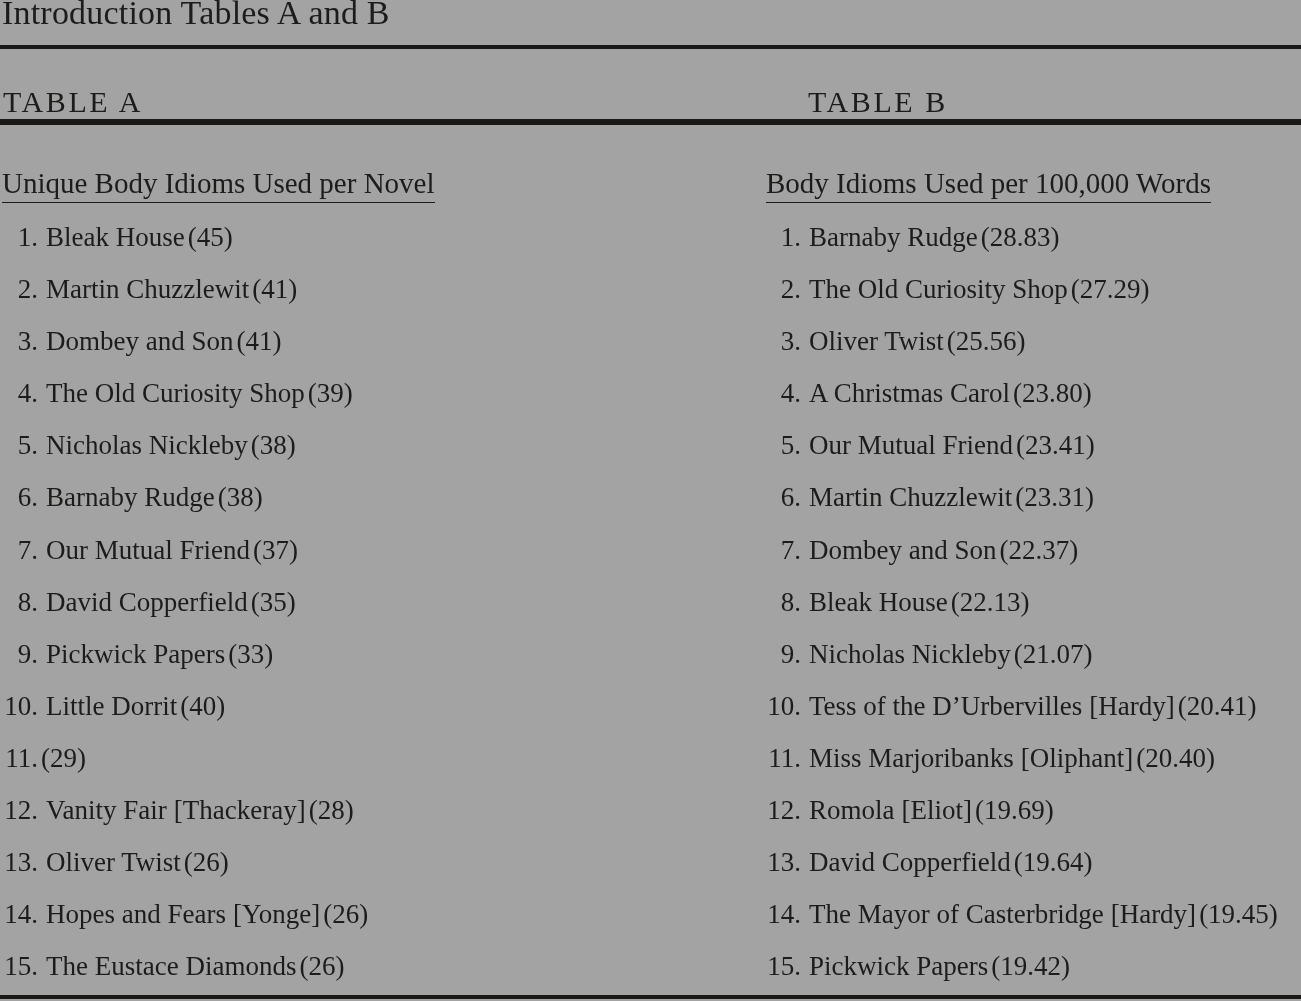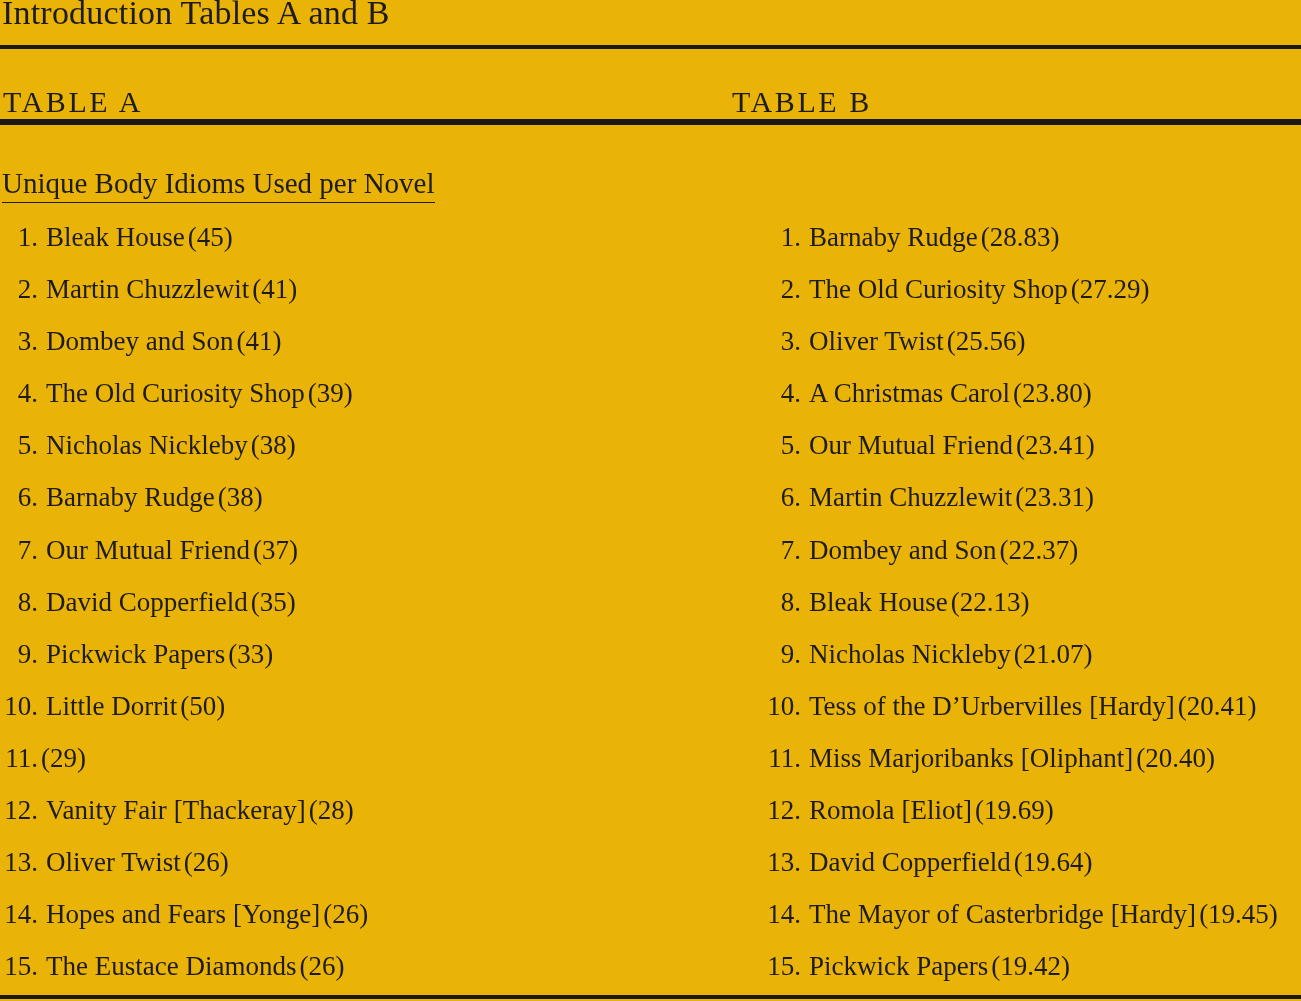--- a/index.html
+++ b/index.html
@@ -3,40 +3,40 @@
 <meta charset="utf-8">
 <style>
   html, body { margin: 0; padding: 0; }
   body {
     width: 1301px; height: 1001px;
     background: #ffffff;
     color: #1e1c1a;
     font-family: "Liberation Serif", "DejaVu Serif", serif;
     overflow: hidden;
   }
-  .page { position: relative; width: 1301px; height: 1001px; background: #eab308; }
+  .page { position: relative; width: 1301px; height: 1001px; background: #a3a3a3; }
 
   .doc-title {
     position: absolute; left: 2px; top: -7px;
     font-size: 34px; line-height: 1.2; letter-spacing: 0.2px;
     white-space: nowrap;
   }
 
   .rule { position: absolute; left: 0; width: 1301px; background: #1b1918; }
   .rule-top    { top: 45px;  height: 3.5px; }
   .rule-mid    { top: 119px; height: 5.5px; }
   .rule-bottom { top: 995px; height: 3.5px; }
 
   .table-label {
     position: absolute; top: 84px;
     font-size: 30px; line-height: 1.2; letter-spacing: 2.6px;
     white-space: nowrap;
   }
   .label-a { left: 3px; }
-  .label-b { left: 732px; }
+  .label-b { left: 808px; }
 
   .col-heading {
     position: absolute; top: 167px;
     font-size: 29px; line-height: 1.17;
     white-space: nowrap;
   }
   .heading-a { left: 2px; }
   .heading-b { left: 766px; }
   .col-heading .underline {
     display: inline-block;
@@ -69,20 +69,21 @@
   <div class="doc-title">Introduction Tables A and B</div>
 
   <div class="rule rule-top"></div>
 
   <div class="table-label label-a">TABLE A</div>
   <div class="table-label label-b">TABLE B</div>
 
   <div class="rule rule-mid"></div>
 
   <div class="col-heading heading-a"><span class="underline">Unique Body Idioms Used per Novel</span></div>
+  <div class="col-heading heading-b"><span class="underline">Body Idioms Used per 100,000 Words</span></div>
 
   <div class="list list-a">
     <div class="row">
         <span class="num">1.</span>
         <span class="title">Bleak House</span>
         <span class="value">(45)</span>
       </div>
     <div class="row">
         <span class="num">2.</span>
         <span class="title">Martin Chuzzlewit</span>
@@ -119,21 +120,21 @@
         <span class="value">(35)</span>
       </div>
     <div class="row">
         <span class="num">9.</span>
         <span class="title">Pickwick Papers</span>
         <span class="value">(33)</span>
       </div>
     <div class="row">
         <span class="num">10.</span>
         <span class="title">Little Dorrit</span>
-        <span class="value">(50)</span>
+        <span class="value">(40)</span>
       </div>
     <div class="row">
         <span class="num">11.</span>
         <span class="value">(29)</span>
       </div>
     <div class="row">
         <span class="num">12.</span>
         <span class="title">Vanity Fair</span>
         <span class="attr">[Thackeray]</span>
         <span class="value">(28)</span>

